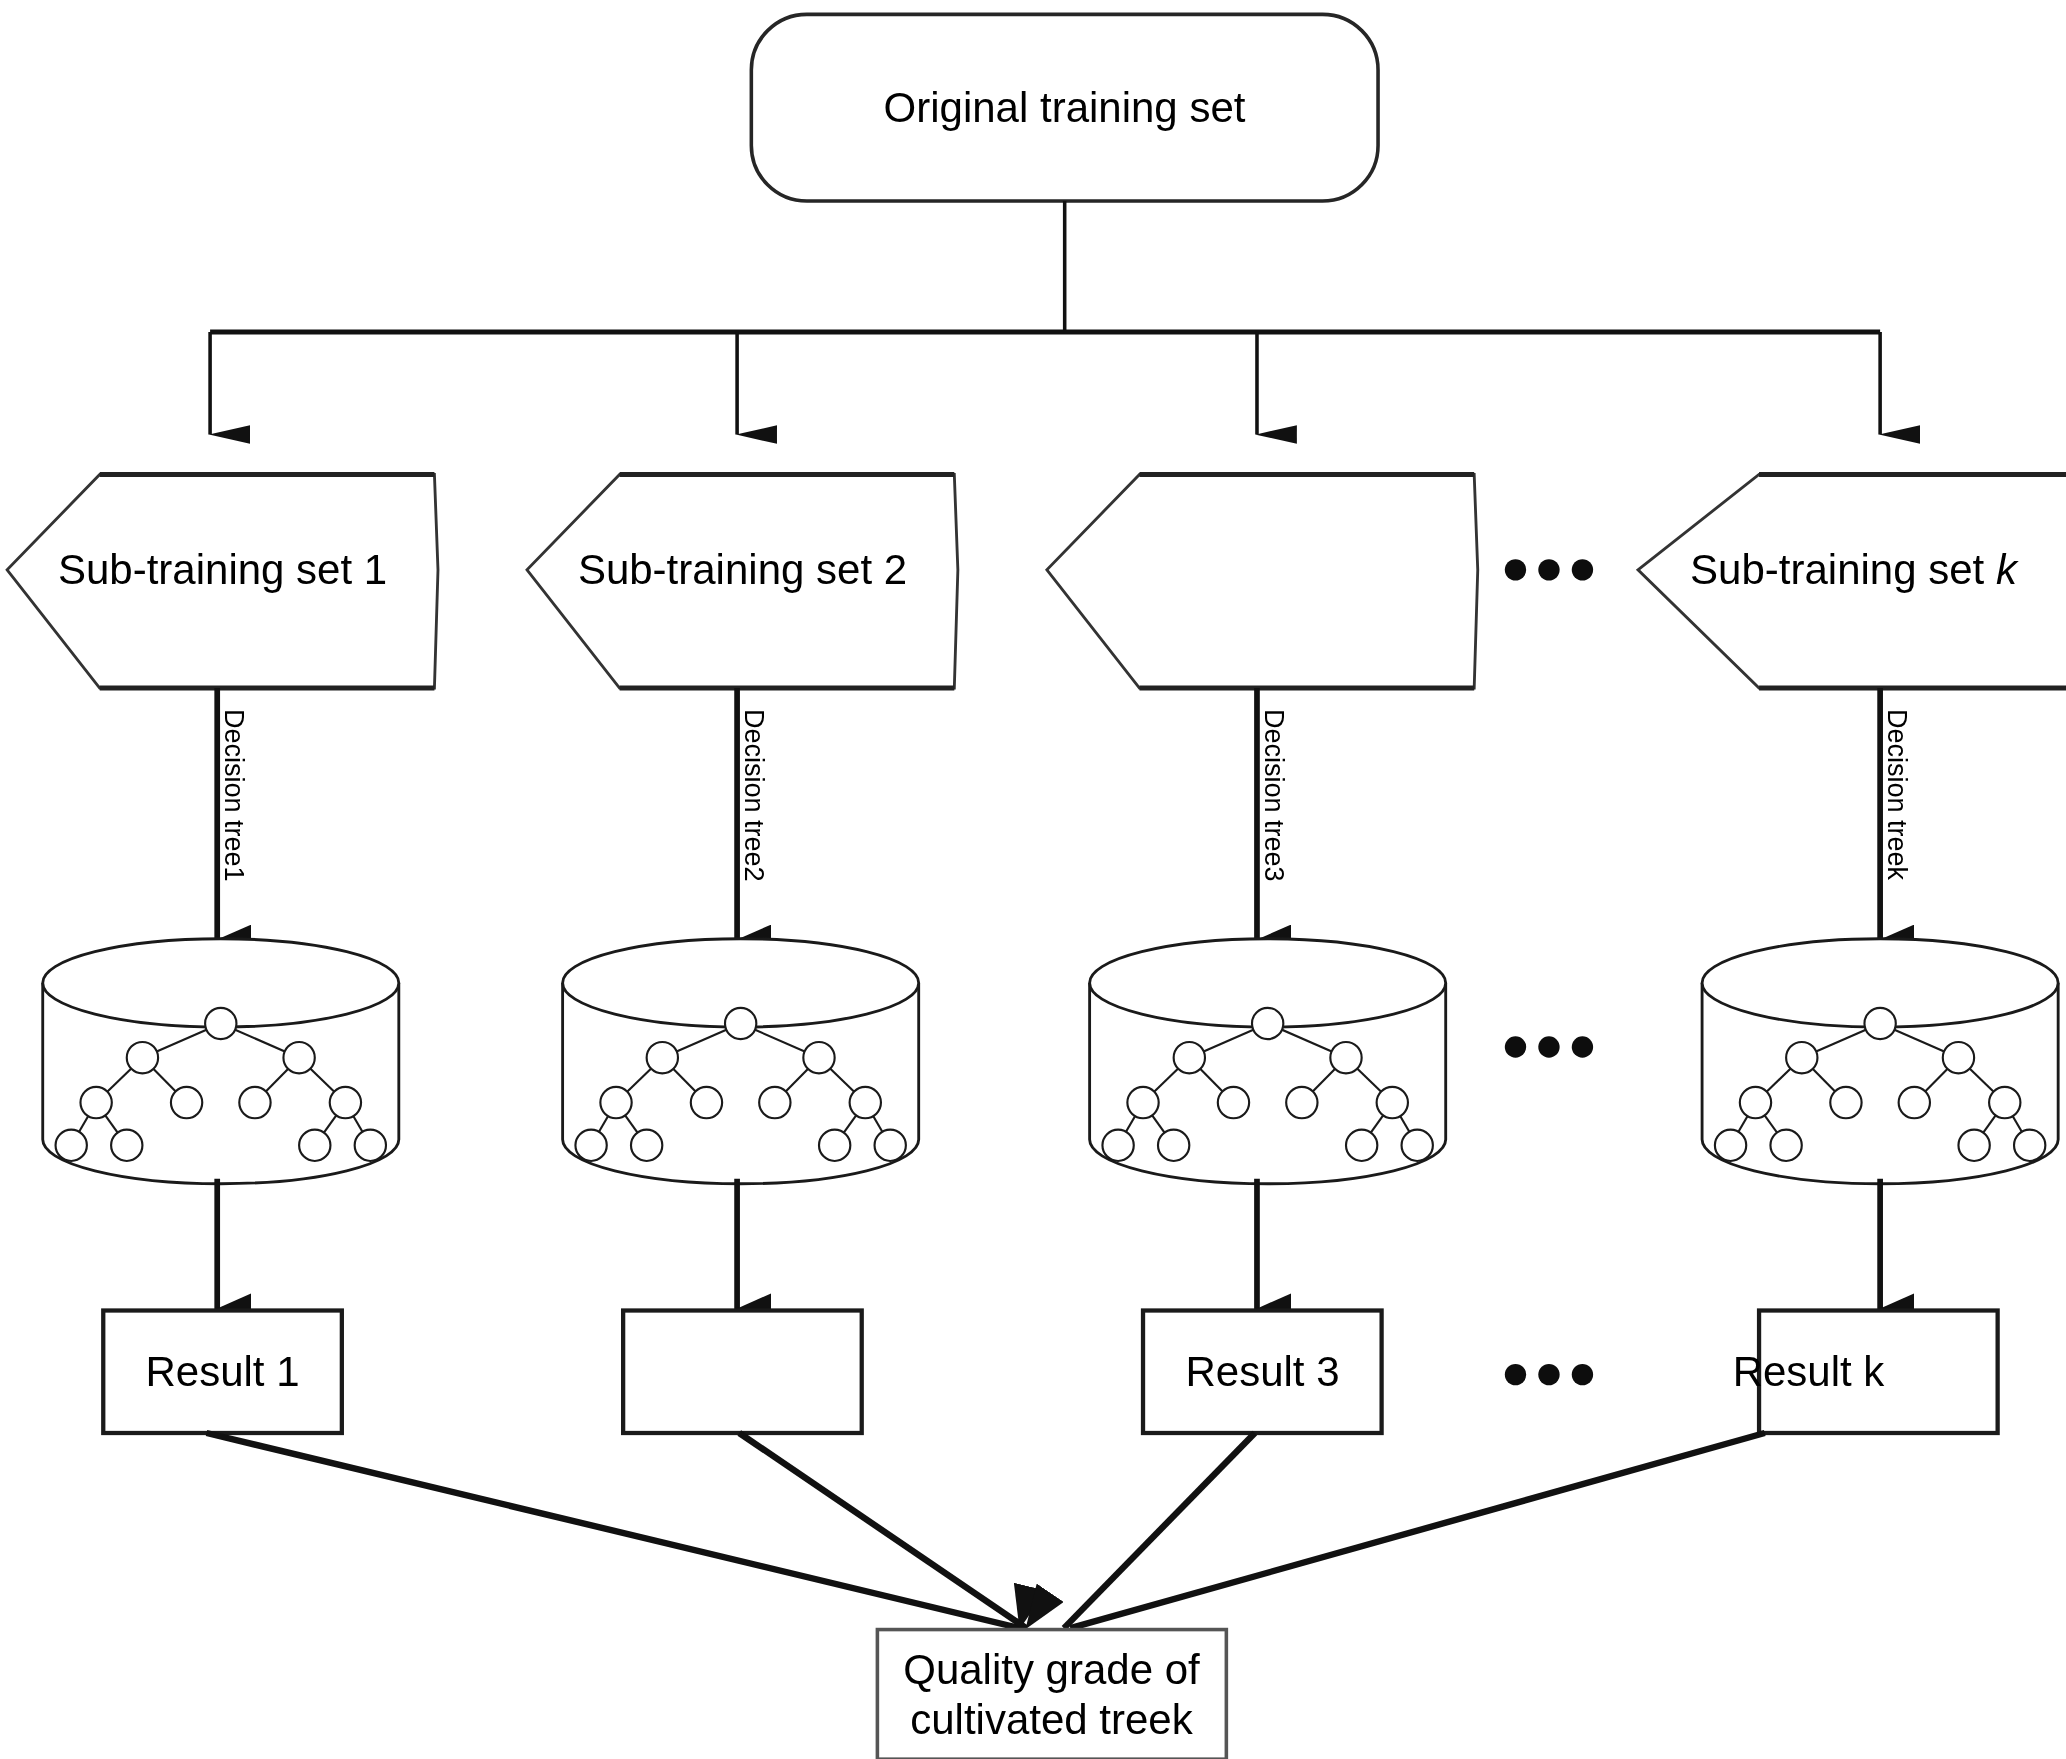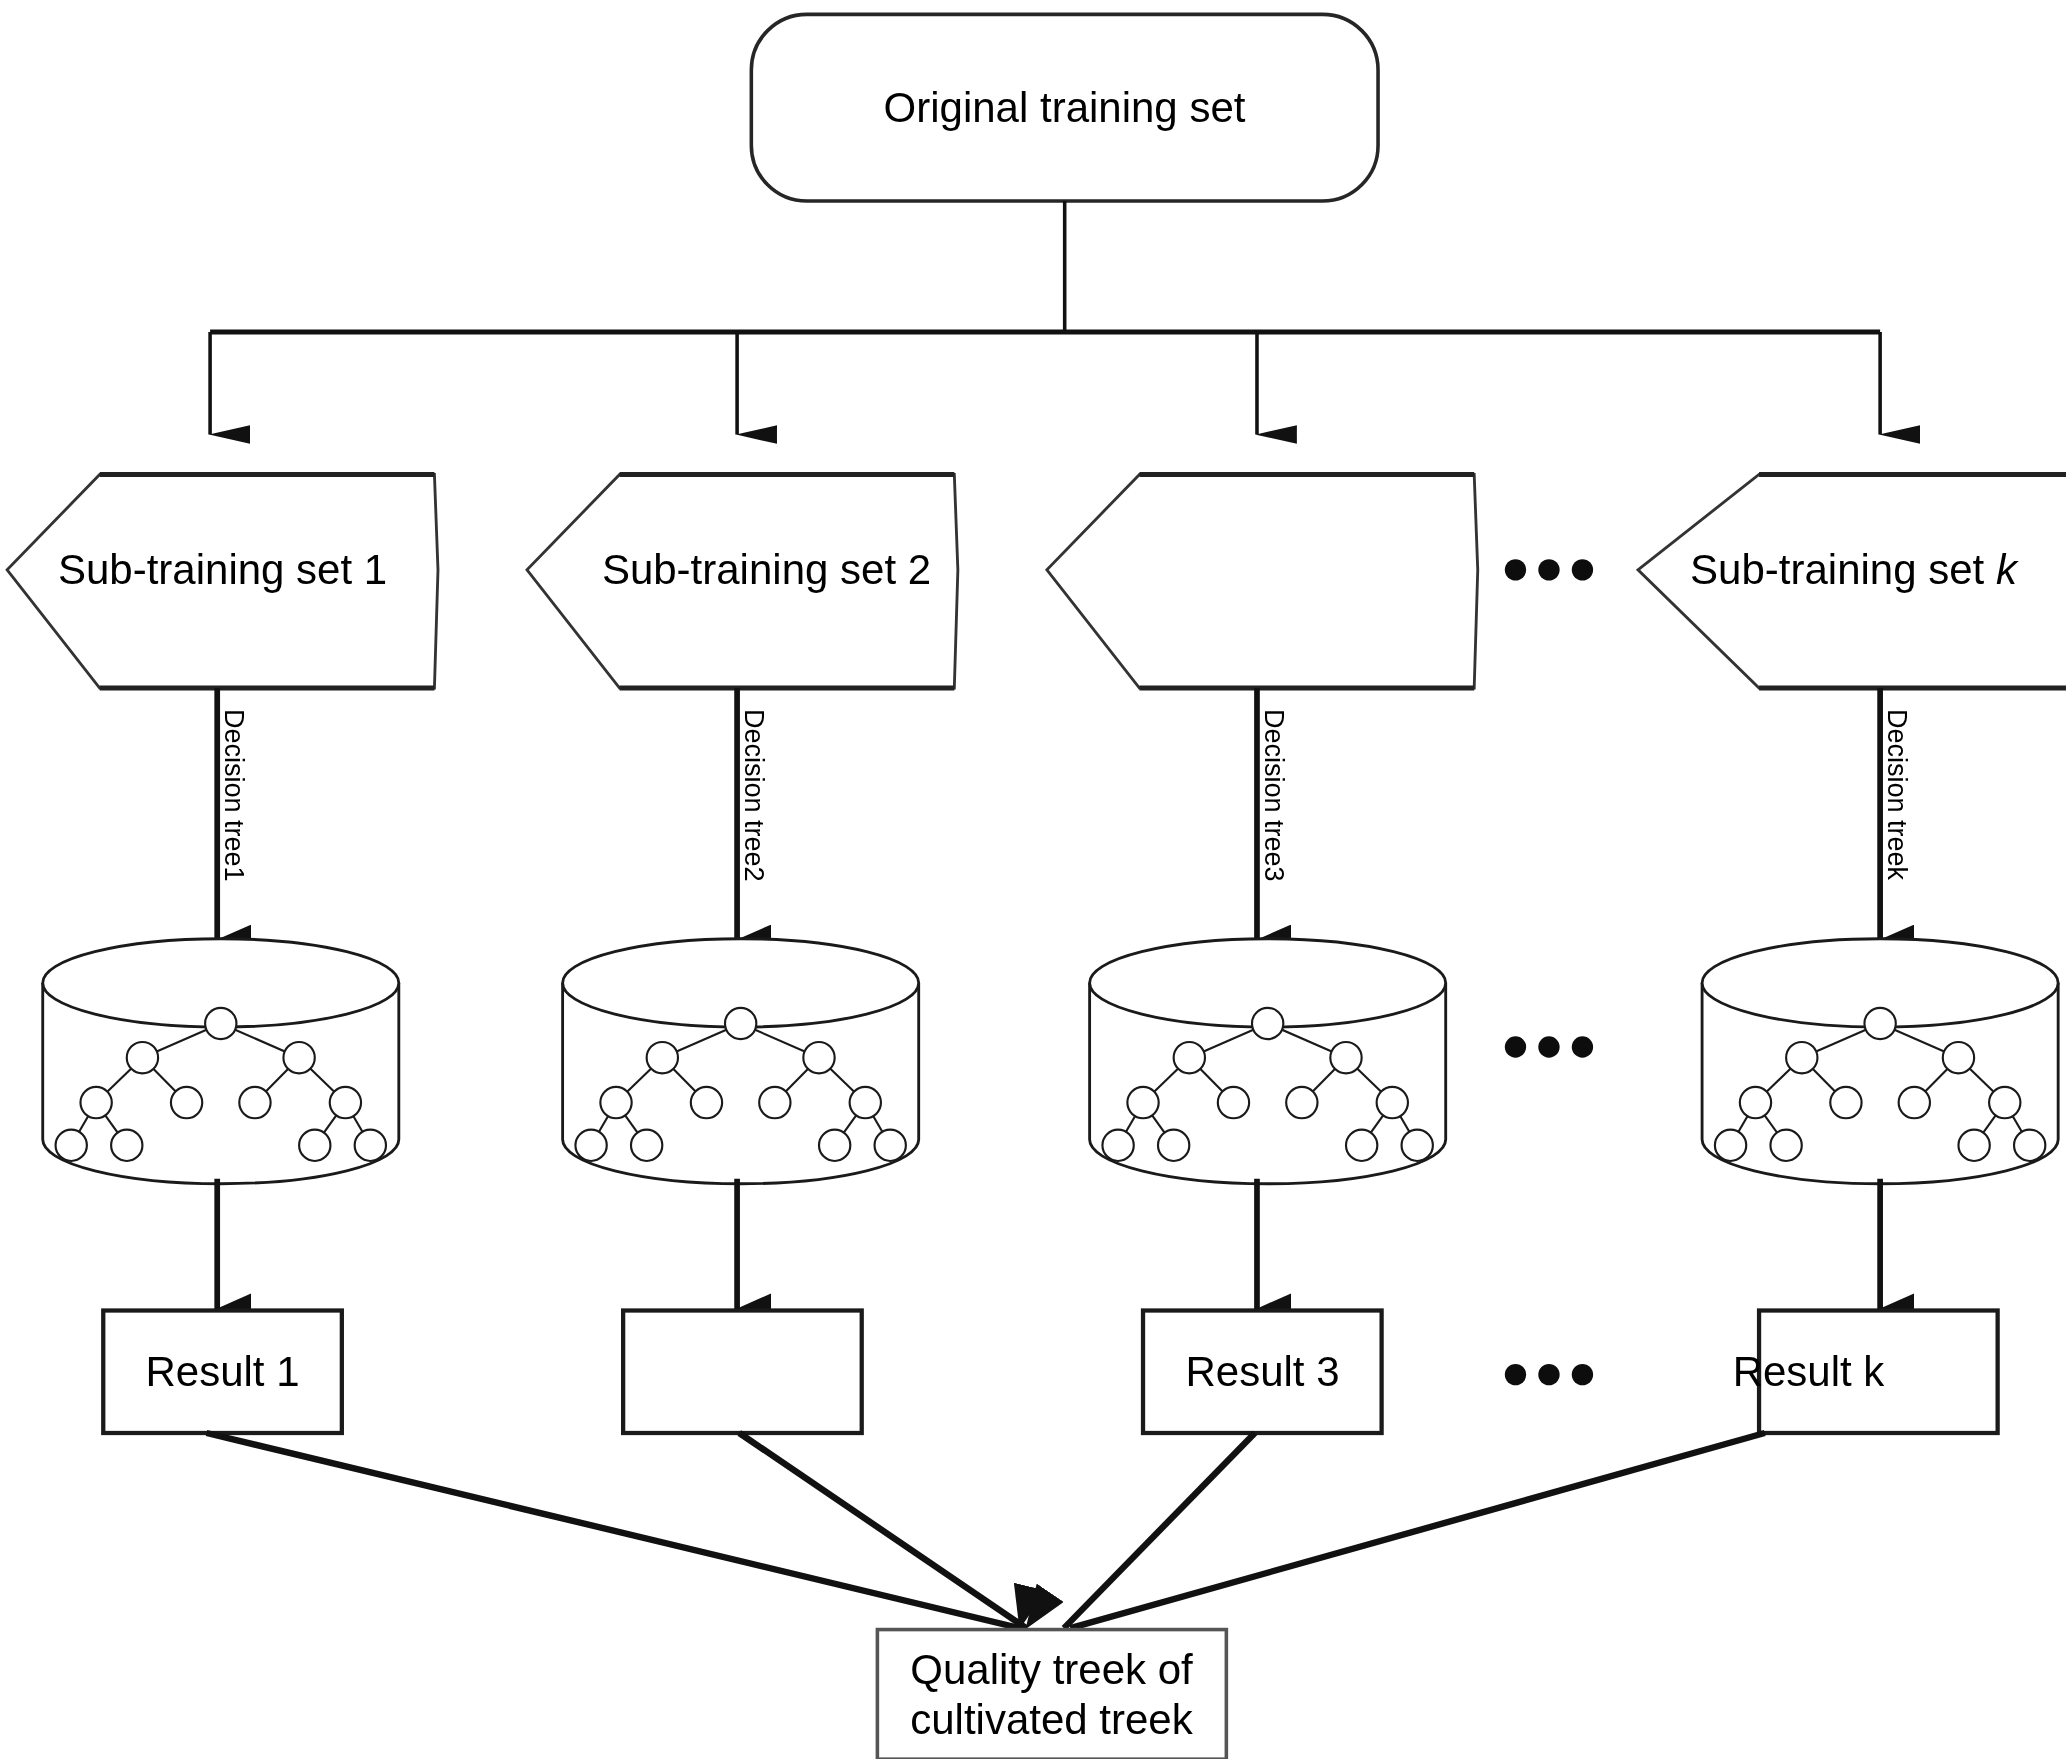--- a/index.html
+++ b/index.html
@@ -259,31 +259,31 @@
     <g fill="#0d0d0d">
       <circle cx="2128" cy="1930" r="15"></circle>
       <circle cx="2175" cy="1930" r="15"></circle>
       <circle cx="2222" cy="1930" r="15"></circle>
     </g>
   </svg>
 
   <div class="nodetext" style="left:751px;top:14.2px;width:627px;height:187px;">Original training set</div>
 
   <div class="nodetext" style="left:7.1px;top:527px;width:431px;height:85px;">Sub-training set 1</div>
-  <div class="nodetext" style="left:551px;top:527px;width:431px;height:85px;">Sub-training set 2</div>
+  <div class="nodetext" style="left:527px;top:527px;width:431px;height:85px;">Sub-training set 2</div>
   <div class="nodetext" style="left:1638px;top:527px;width:431px;height:85px;"><span>Sub-training set </span><span class="ital">k</span></div>
 
   <div class="vlabel" style="left:249px;top:709px;">Decision tree1</div>
   <div class="vlabel" style="left:769px;top:709px;">Decision tree2</div>
   <div class="vlabel" style="left:1289px;top:709px;">Decision tree3</div>
   <div class="vlabel" style="left:1912px;top:709px;">Decision treek</div>
 
   <div class="nodetext" style="left:103px;top:1310px;width:239px;height:123px;">Result 1</div>
   <div class="nodetext" style="left:1143px;top:1310px;width:239px;height:123px;">Result 3</div>
   <div class="nodetext" style="left:1689px;top:1310px;width:239px;height:123px;">Result k</div>
 
   <div class="nodetext two-line" style="left:877px;top:1630px;width:349px;height:130px;">
-    <span>Quality treek of</span>
+    <span>Quality grade of</span>
     <span>cultivated treek</span>
   </div>
 
 </div>
 
 
 </body></html>

